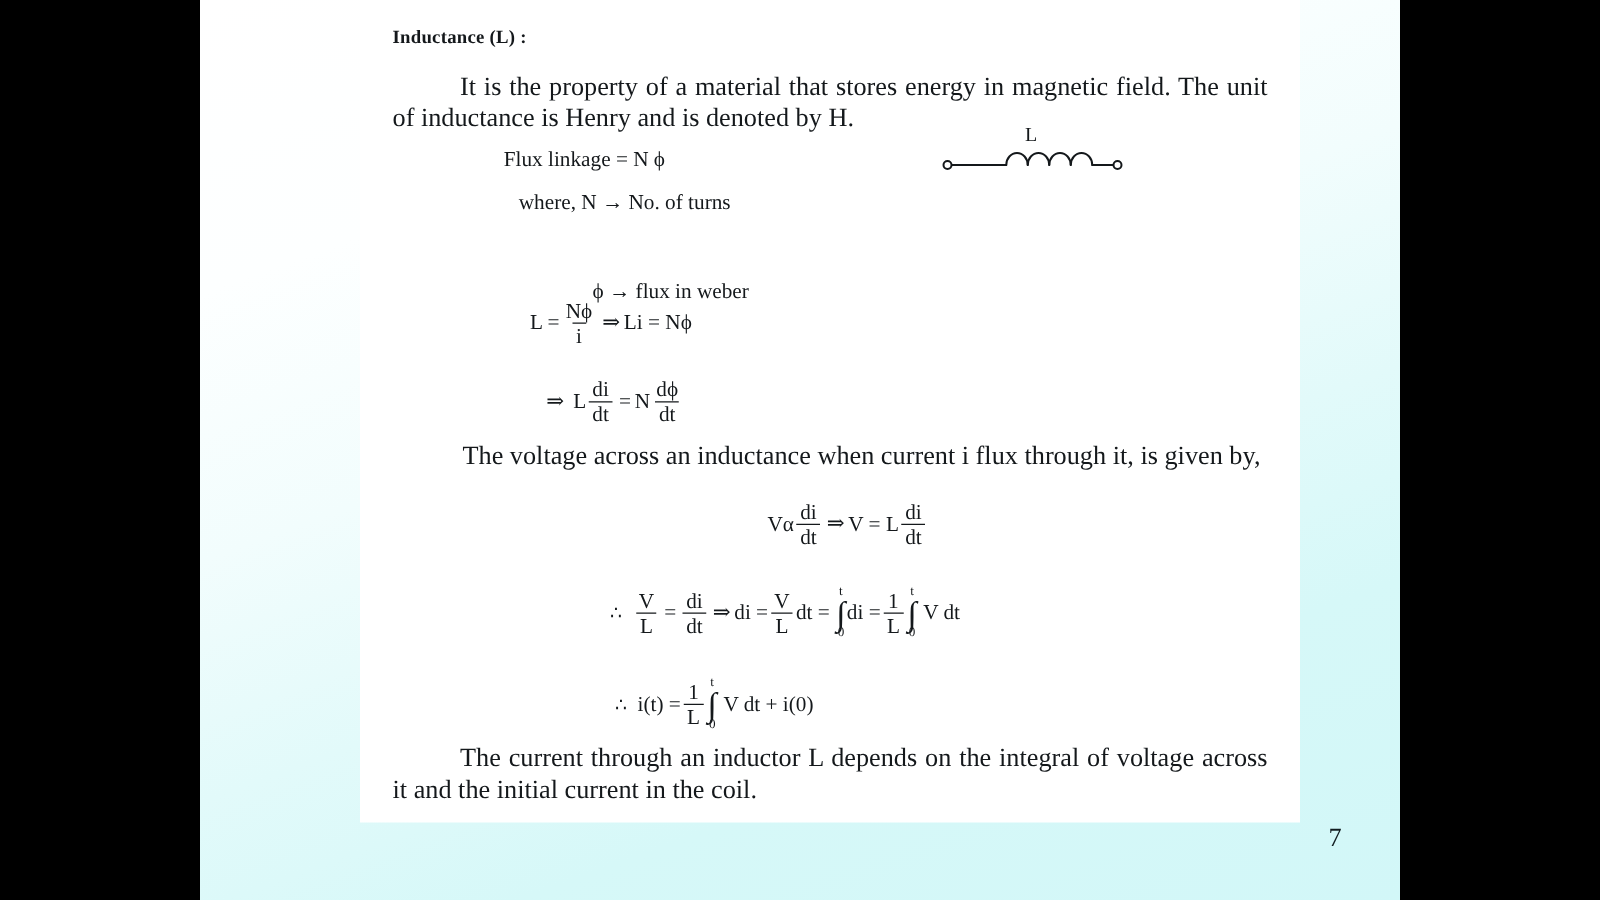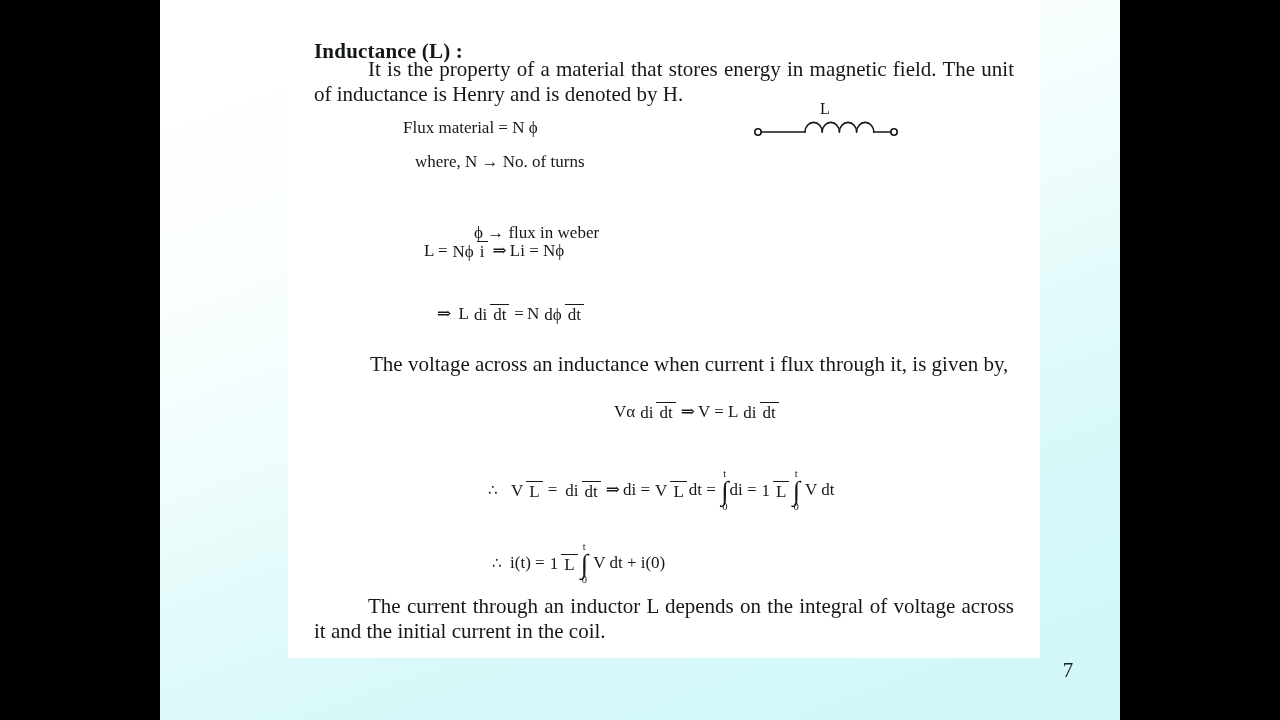--- a/index.html
+++ b/index.html
@@ -70,23 +70,23 @@
   
   .doc {
     position: absolute;
     left: 0; top: 0;
     width: 752px;
     color: #14181b;
   }
   .heading {
     position: absolute;
     left: 26px;
-    top: 39px;
+    top: 22px;
     font-weight: bold;
-    font-size: 21px;
+    font-size: 15px;
     letter-spacing: .2px;
   }
   .para {
     position: absolute;
     font-size: 21px;
     line-height: 25px;
     text-align: justify;
   }
   .para .indent { display: inline-block; width: 54px; }
 
@@ -95,21 +95,21 @@
 
   .eqline {
     position: absolute;
     font-size: 17px;
     white-space: nowrap;
   }
 
   
   .mfrac {
     display: inline-flex;
-    flex-direction: row;
+    flex-direction: column;
     align-items: center;
     vertical-align: middle;
     margin: 0 2px;
     position: relative;
     top: -1px;
   }
   .mfrac .num {
     padding: 0 3px 0px 3px;
     line-height: 1.12;
   }
@@ -161,21 +161,21 @@
 
   <div id="slide">
 
     <div id="page-card">
       <div class="doc">
 
         <div class="heading">Inductance (L) :</div>
 
         <div class="para para-intro"><span class="indent"></span><span>It is the property of a material that stores energy in magnetic field.  The unit of inductance is Henry and is denoted by H.</span></div>
 
-        <div class="eqline" style="left:115px; top:118px;">Flux material = N ϕ</div>
+        <div class="eqline" style="left:115px; top:118px;">Flux linkage = N ϕ</div>
 
         <div class="eqline" style="left:115px; top:152px;margin-left:12px;">where, N → No. of turns</div>
 
         <div class="eqline" style="left:186px; top:187px;margin-top:36px;">ϕ → flux in weber</div>
 
         <div class="eqline" style="left:136px; top:240px;">
           <span>L =</span><span class="mfrac">
               <span class="num">Nϕ</span>
               <span class="den">i</span>
             </span><span class="op">⇒</span><span>Li = Nϕ</span>

